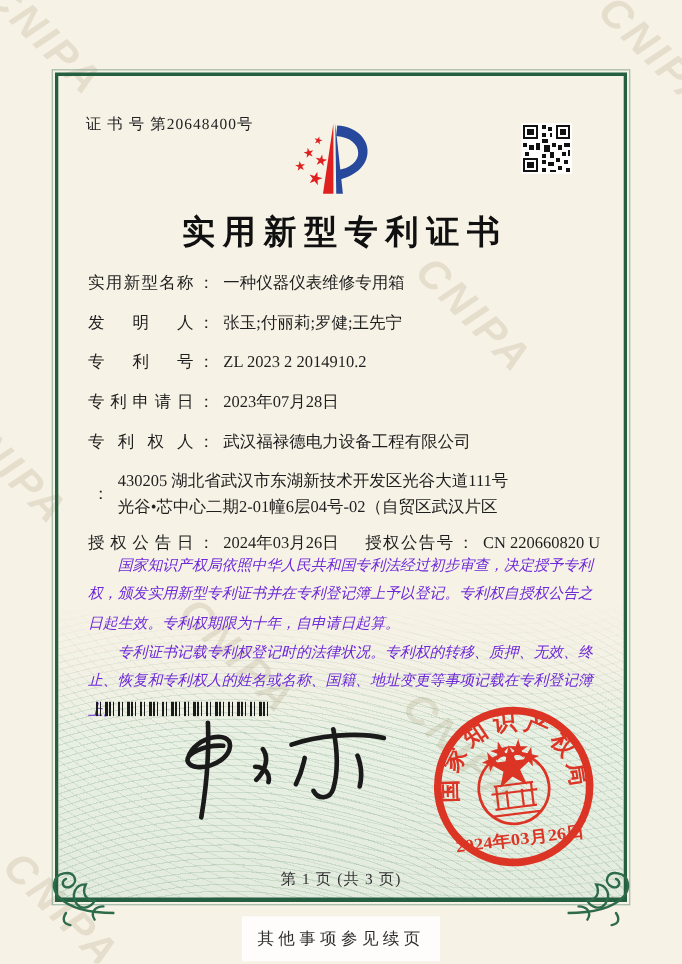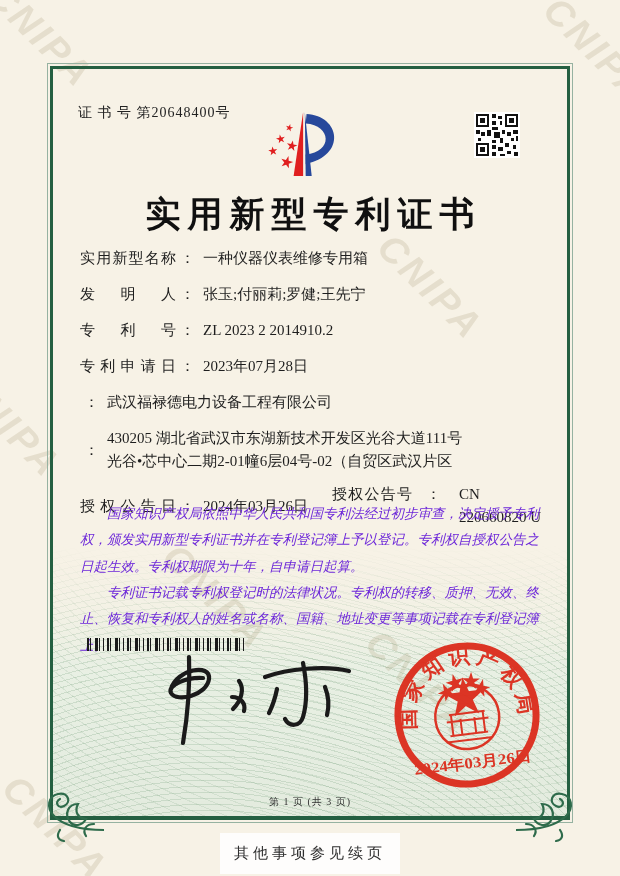--- a/index.html
+++ b/index.html
@@ -46,36 +46,36 @@
     position:absolute; left:25px; top:35px;
     font-size:14px; letter-spacing:1px; color:#222;
   }
   .qr { position:absolute; left:421px; top:43px; width:46px; height:46px; background:#fff; }
   .qr svg { width:100%; height:100%; shape-rendering:crispEdges; }
 
   .logo { position:absolute; left:50%; top:33px; transform:translateX(-50%); width:112px; height:86px; }
 
   .title {
     position:absolute; left:0; right:0; top:122px;
-    text-align:center; font-size:35px; font-weight:700;
+    text-align:center; font-size:30px; font-weight:700;
     letter-spacing:7px; color:#101010; text-indent:7px;
   }
 
   
   .fields { position:absolute; left:27px; top:178px; width:466px; font-size:15px; color:#1e1e1e; }
   .frow { display:flex; align-items:center; line-height:23px; margin-bottom:13px; }
   .flabel {
     display:inline-block; width:96px; flex:0 0 96px;
     text-align:justify; text-align-last:justify;
   }
   .fcolon { flex:0 0 auto; padding:0 2px 0 4px; }
   .fval { flex:1 1 auto; padding-left:6px; }
   .grant-row { display:flex; margin-bottom:0; }
   .grant-left { display:flex; width:252px; flex:0 0 252px; }
-  .grant-right { display:flex; flex:1 1 auto;gap:10px; }
+  .grant-right { display:flex; flex:1 1 auto; }
   .grant-right .flabel { width:80px; flex:0 0 80px; }
 
   
   .paras { position:absolute; left:27px; right:25px; top:432px; font-size:13.5px; font-style:italic; line-height:1.95; color:#6d28d9; }
   .paras p { text-indent:2em; }
 
   
   .barcode {
     position:absolute; left:34px; top:569px; width:158px; height:13px;
     background-image:repeating-linear-gradient(90deg,
@@ -89,21 +89,21 @@
   
   .signer { position:absolute; left:36px; top:618px; font-size:15px; line-height:28px; color:#1a1a1a; font-family:"Liberation Sans",sans-serif; }
   .sig { position:absolute; left:100px; top:578px; width:230px; height:105px; }
   .sig svg { width:100%; height:100%; }
 
   
   .seal { position:absolute; left:336px; top:568px; width:156px; height:156px; transform:rotate(-7deg); opacity:0.94; }
   .seal svg { width:100%; height:100%; }
 
   
-  .page-num { position:absolute; left:0; right:0; bottom:7px; text-align:center; font-size:10px; color:#333; letter-spacing:1px; }
+  .page-num { position:absolute; left:0; right:0; bottom:7px; text-align:center; font-size:14px; color:#333; letter-spacing:1px; }
   .note {
     position:absolute; left:50%; top:833px; transform:translateX(-50%);
     background:rgba(255,255,255,0.85); padding:11px 14px;
     font-size:15px; letter-spacing:4px; color:#2e2e2e;
   }
   .orn { position:absolute; width:64px; height:58px; }
   .orn svg { width:100%; height:100%; }
   .orn-l { left:40px; top:786px; }
   .orn-r { left:516px; top:786px; transform:scaleX(-1); }
 </style>
@@ -196,20 +196,21 @@
         <span class="flabel">专利号</span>
         <span class="fcolon">：</span>
         <span class="fval">ZL 2023 2 2014910.2</span>
       </div>
       <div class="frow">
         <span class="flabel">专利申请日</span>
         <span class="fcolon">：</span>
         <span class="fval">2023年07月28日</span>
       </div>
       <div class="frow">
+        <span class="flabel">专利权人</span>
         <span class="fcolon">：</span>
         <span class="fval">武汉福禄德电力设备工程有限公司</span>
       </div>
       <div class="frow" style="margin-bottom:10px;">
         <span class="fcolon">：</span>
         <span class="fval">
           <span>430205 湖北省武汉市东湖新技术开发区光谷大道111号</span><br>
           <span>光谷•芯中心二期2-01幢6层04号-02（自贸区武汉片区</span>
         </span>
       </div>

